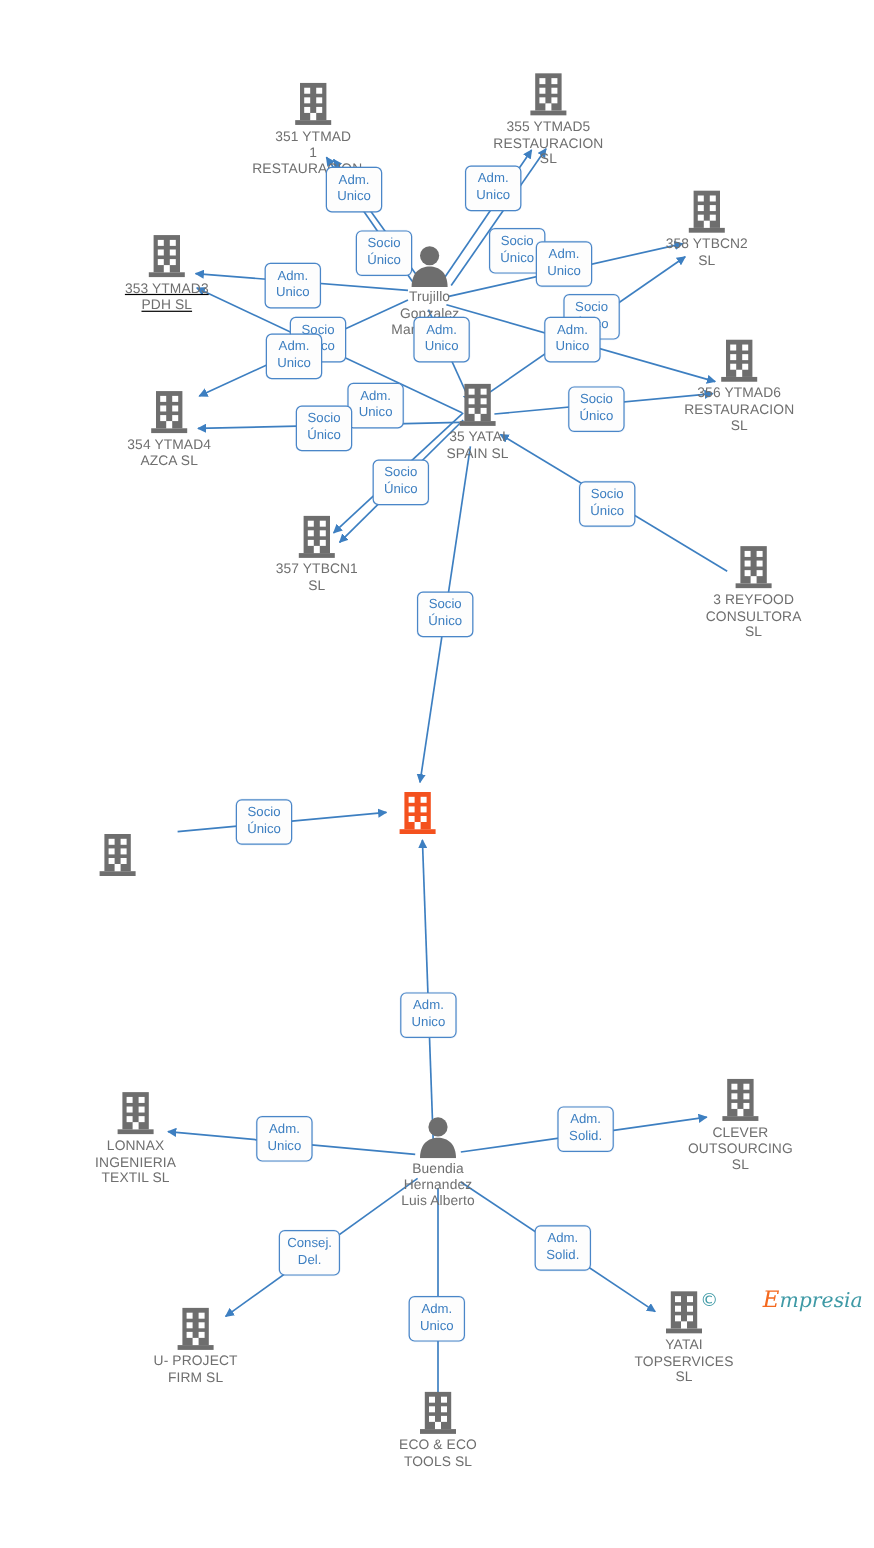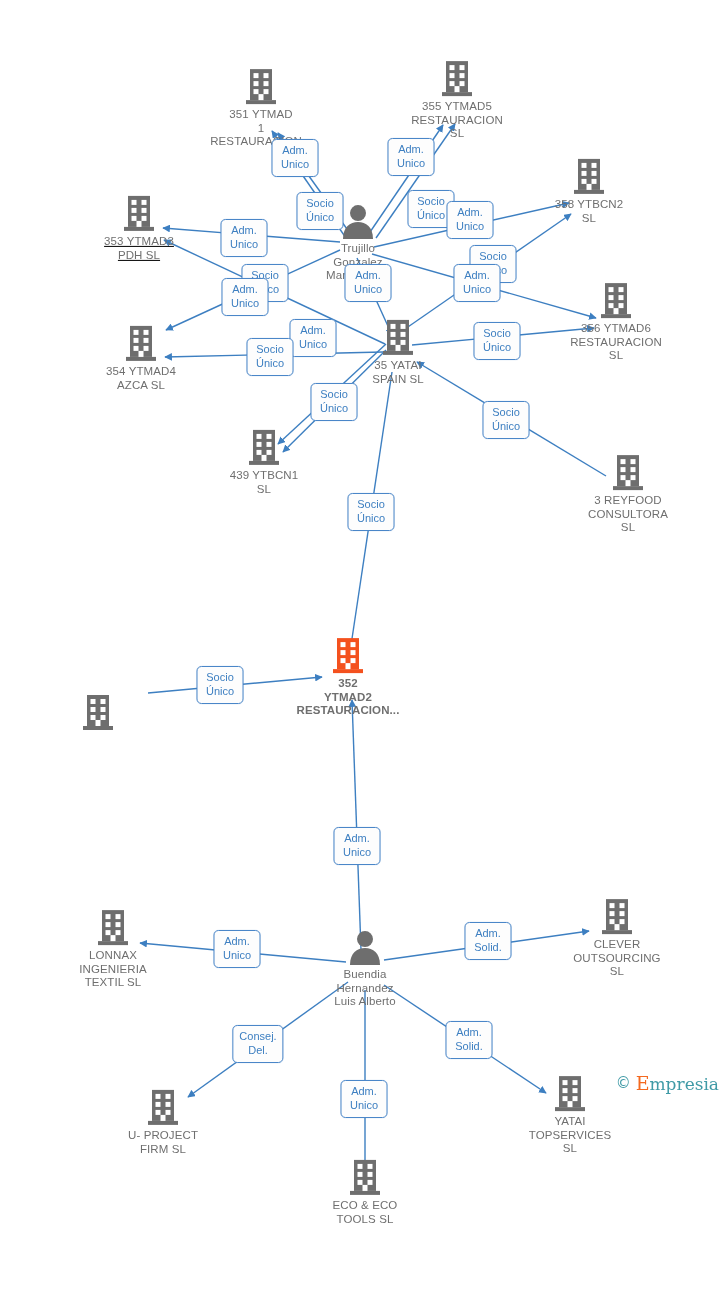--- a/index.html
+++ b/index.html
@@ -42,21 +42,21 @@
     box-shadow:0 0 0 .5px rgba(74,134,200,.12);
   }
 
   
   .watermark{
     position:absolute;right:9px;bottom:6px;
     display:flex;align-items:center;gap:5px;
     font-size:16px;
   }
   .watermark .copy{color:#3f9aa6;font-size:15px;font-family:"DejaVu Sans",sans-serif;}
-  .watermark .brand{font-family:"DejaVu Serif",serif;font-size:17px;color:#3f9aa6;}
+  .watermark .brand{font-family:"DejaVu Serif",serif;font-style:italic;font-size:17px;color:#3f9aa6;margin-left:32px;}
   .watermark .brand .e{color:#f4691f;font-size:19px;}
 </style>
 </head>
 <body>
 
 <div id="graph">
 
   <svg class="edges" viewBox="0 0 728 1290" xmlns="http://www.w3.org/2000/svg">
     <defs>
       <marker id="arrow" viewBox="0 0 10 10" refX="9" refY="5" markerWidth="5.5" markerHeight="5.5" orient="auto-start-reverse">
@@ -205,21 +205,21 @@
             <rect x="6" y="2" width="22" height="31" fill="#6E6E6E"></rect>
             <rect x="2" y="33" width="30" height="4" fill="#6E6E6E"></rect>
             <rect x="9.5" y="6" width="5" height="5" fill="#fff"></rect>
             <rect x="19.5" y="6" width="5" height="5" fill="#fff"></rect>
             <rect x="9.5" y="14" width="5" height="5" fill="#fff"></rect>
             <rect x="19.5" y="14" width="5" height="5" fill="#fff"></rect>
             <rect x="9.5" y="22" width="5" height="5" fill="#fff"></rect>
             <rect x="19.5" y="22" width="5" height="5" fill="#fff"></rect>
             <rect x="14.5" y="27" width="5" height="6" fill="#fff"></rect>
           </svg></span>
-        <div class="caption">439 YTBCN1
+        <div class="caption">357 YTBCN1
 SL</div>
       </div>
       <div class="node company" style="left: 628px; top: 494px;">
         <span class="glyph"><svg width="34" height="38" viewBox="0 0 34 38" xmlns="http://www.w3.org/2000/svg" aria-hidden="true">
             <rect x="6" y="2" width="22" height="31" fill="#6E6E6E"></rect>
             <rect x="2" y="33" width="30" height="4" fill="#6E6E6E"></rect>
             <rect x="9.5" y="6" width="5" height="5" fill="#fff"></rect>
             <rect x="19.5" y="6" width="5" height="5" fill="#fff"></rect>
             <rect x="9.5" y="14" width="5" height="5" fill="#fff"></rect>
             <rect x="19.5" y="14" width="5" height="5" fill="#fff"></rect>
@@ -245,23 +245,20 @@
             <rect x="6" y="2" width="22" height="31" fill="#F4511E"></rect>
             <rect x="2" y="33" width="30" height="4" fill="#F4511E"></rect>
             <rect x="9.5" y="6" width="5" height="5" fill="#fff"></rect>
             <rect x="19.5" y="6" width="5" height="5" fill="#fff"></rect>
             <rect x="9.5" y="14" width="5" height="5" fill="#fff"></rect>
             <rect x="19.5" y="14" width="5" height="5" fill="#fff"></rect>
             <rect x="9.5" y="22" width="5" height="5" fill="#fff"></rect>
             <rect x="19.5" y="22" width="5" height="5" fill="#fff"></rect>
             <rect x="14.5" y="27" width="5" height="6" fill="#fff"></rect>
           </svg></span>
-        <div class="caption">352
-YTMAD2
-RESTAURACION...</div>
       </div>
       <div class="node company" style="left: 98px; top: 712px;">
         <span class="glyph"><svg width="34" height="38" viewBox="0 0 34 38" xmlns="http://www.w3.org/2000/svg" aria-hidden="true">
             <rect x="6" y="2" width="22" height="31" fill="#6E6E6E"></rect>
             <rect x="2" y="33" width="30" height="4" fill="#6E6E6E"></rect>
             <rect x="9.5" y="6" width="5" height="5" fill="#fff"></rect>
             <rect x="19.5" y="6" width="5" height="5" fill="#fff"></rect>
             <rect x="9.5" y="14" width="5" height="5" fill="#fff"></rect>
             <rect x="19.5" y="14" width="5" height="5" fill="#fff"></rect>
             <rect x="9.5" y="22" width="5" height="5" fill="#fff"></rect>

